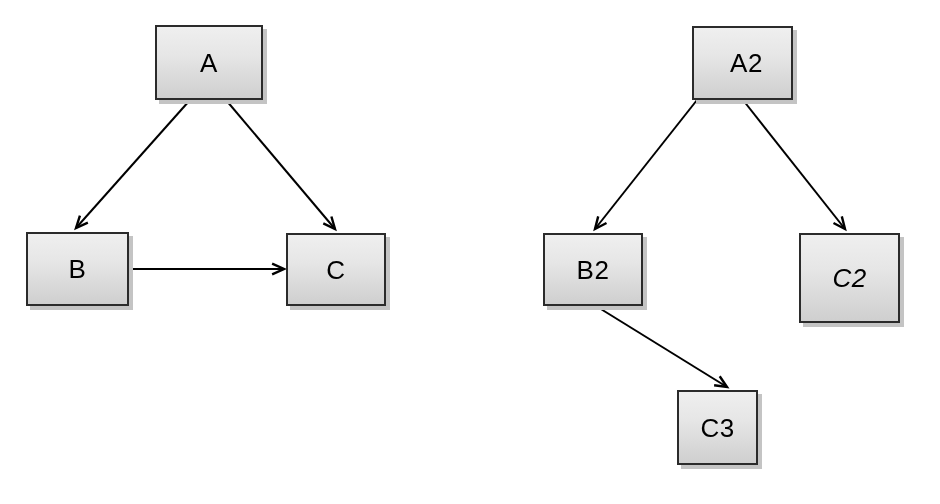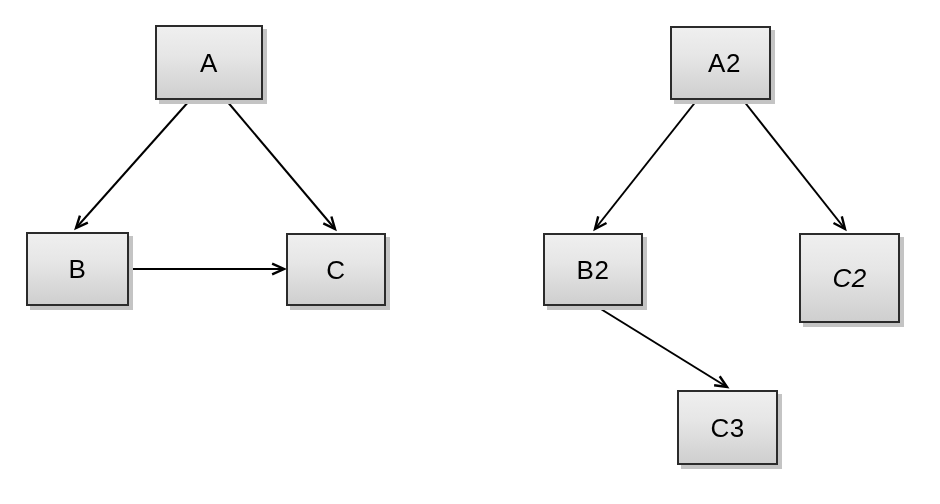--- a/index.html
+++ b/index.html
@@ -70,26 +70,26 @@
   <div id="node-layer">
       <div class="node" style="left: 155px; top: 25px; width: 108px; height: 75px; border-color: rgb(43, 43, 43); background: linear-gradient(rgb(239, 239, 239) 0%, rgb(230, 230, 230) 40%, rgb(207, 207, 207) 100%); box-shadow: rgb(196, 196, 196) 4px 4px 0px 0px;">
         <span class="node-label" style="color: rgb(0, 0, 0);">A</span>
       </div>
       <div class="node" style="left: 26px; top: 232px; width: 103px; height: 74px; border-color: rgb(43, 43, 43); background: linear-gradient(rgb(239, 239, 239) 0%, rgb(230, 230, 230) 40%, rgb(207, 207, 207) 100%); box-shadow: rgb(196, 196, 196) 4px 4px 0px 0px;">
         <span class="node-label" style="color: rgb(0, 0, 0);">B</span>
       </div>
       <div class="node" style="left: 286px; top: 233px; width: 100px; height: 73px; border-color: rgb(43, 43, 43); background: linear-gradient(rgb(239, 239, 239) 0%, rgb(230, 230, 230) 40%, rgb(207, 207, 207) 100%); box-shadow: rgb(196, 196, 196) 4px 4px 0px 0px;">
         <span class="node-label" style="color: rgb(0, 0, 0);">C</span>
       </div>
-      <div class="node" style="left: 670px; top: 26px; width: 101px; height: 74px; border-color: rgb(43, 43, 43); background: linear-gradient(rgb(239, 239, 239) 0%, rgb(230, 230, 230) 40%, rgb(207, 207, 207) 100%); box-shadow: rgb(196, 196, 196) 4px 4px 0px 0px; padding-left: 8px;">
+      <div class="node" style="left: 692px; top: 26px; width: 101px; height: 74px; border-color: rgb(43, 43, 43); background: linear-gradient(rgb(239, 239, 239) 0%, rgb(230, 230, 230) 40%, rgb(207, 207, 207) 100%); box-shadow: rgb(196, 196, 196) 4px 4px 0px 0px; padding-left: 8px;">
         <span class="node-label" style="color: rgb(0, 0, 0);">A2</span>
       </div>
       <div class="node" style="left: 543px; top: 233px; width: 100px; height: 73px; border-color: rgb(43, 43, 43); background: linear-gradient(rgb(239, 239, 239) 0%, rgb(230, 230, 230) 40%, rgb(207, 207, 207) 100%); box-shadow: rgb(196, 196, 196) 4px 4px 0px 0px; justify-content: center;">
         <span class="node-label" style="color: rgb(0, 0, 0);">B2</span>
       </div>
       <div class="node" style="left: 799px; top: 233px; width: 101px; height: 90px; border-color: rgb(43, 43, 43); background: linear-gradient(rgb(239, 239, 239) 0%, rgb(230, 230, 230) 40%, rgb(207, 207, 207) 100%); box-shadow: rgb(196, 196, 196) 4px 4px 0px 0px; font-style: italic;">
         <span class="node-label" style="color: rgb(0, 0, 0);">C2</span>
       </div>
-      <div class="node" style="left: 677px; top: 390px; width: 101px; height: 75px; border-color: rgb(43, 43, 43); background: linear-gradient(rgb(239, 239, 239) 0%, rgb(230, 230, 230) 40%, rgb(207, 207, 207) 100%); box-shadow: rgb(196, 196, 196) 4px 4px 0px 0px;">
+      <div class="node" style="left: 677px; top: 390px; width: 81px; height: 75px; border-color: rgb(43, 43, 43); background: linear-gradient(rgb(239, 239, 239) 0%, rgb(230, 230, 230) 40%, rgb(207, 207, 207) 100%); box-shadow: rgb(196, 196, 196) 4px 4px 0px 0px;">
         <span class="node-label" style="color: rgb(0, 0, 0);">C3</span>
       </div>
     </div>
 </div>
 
 </body></html>

